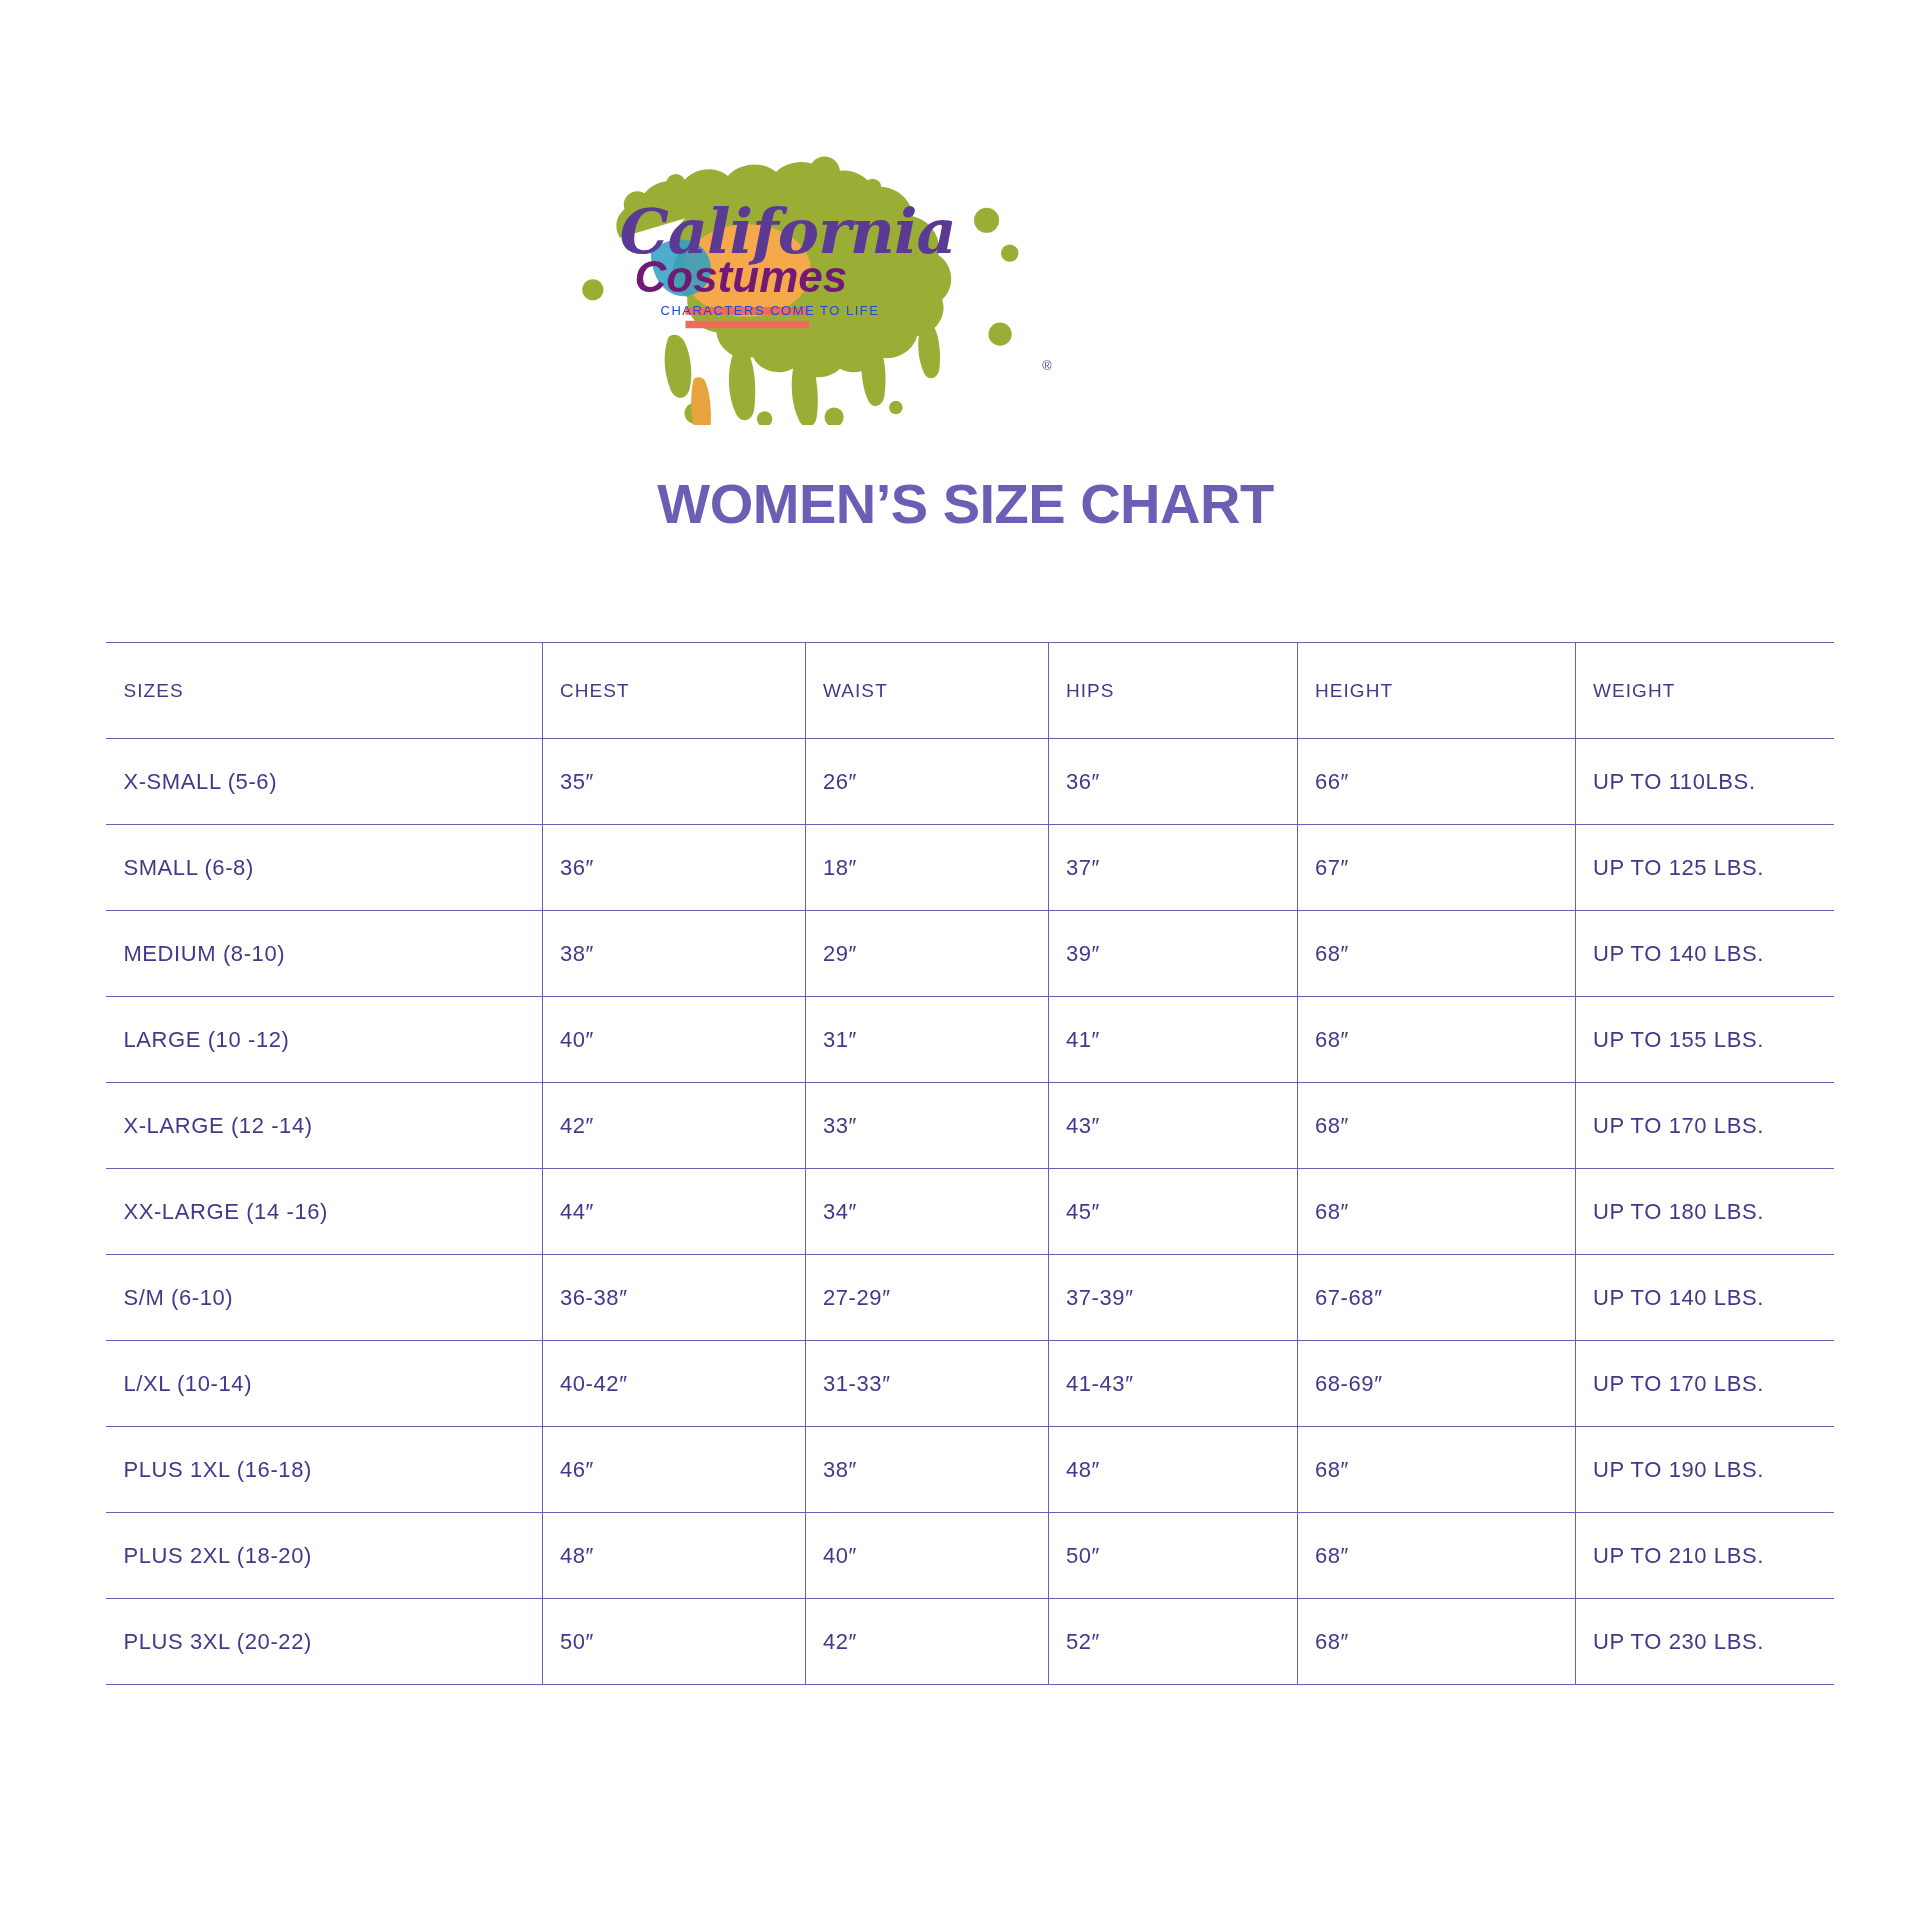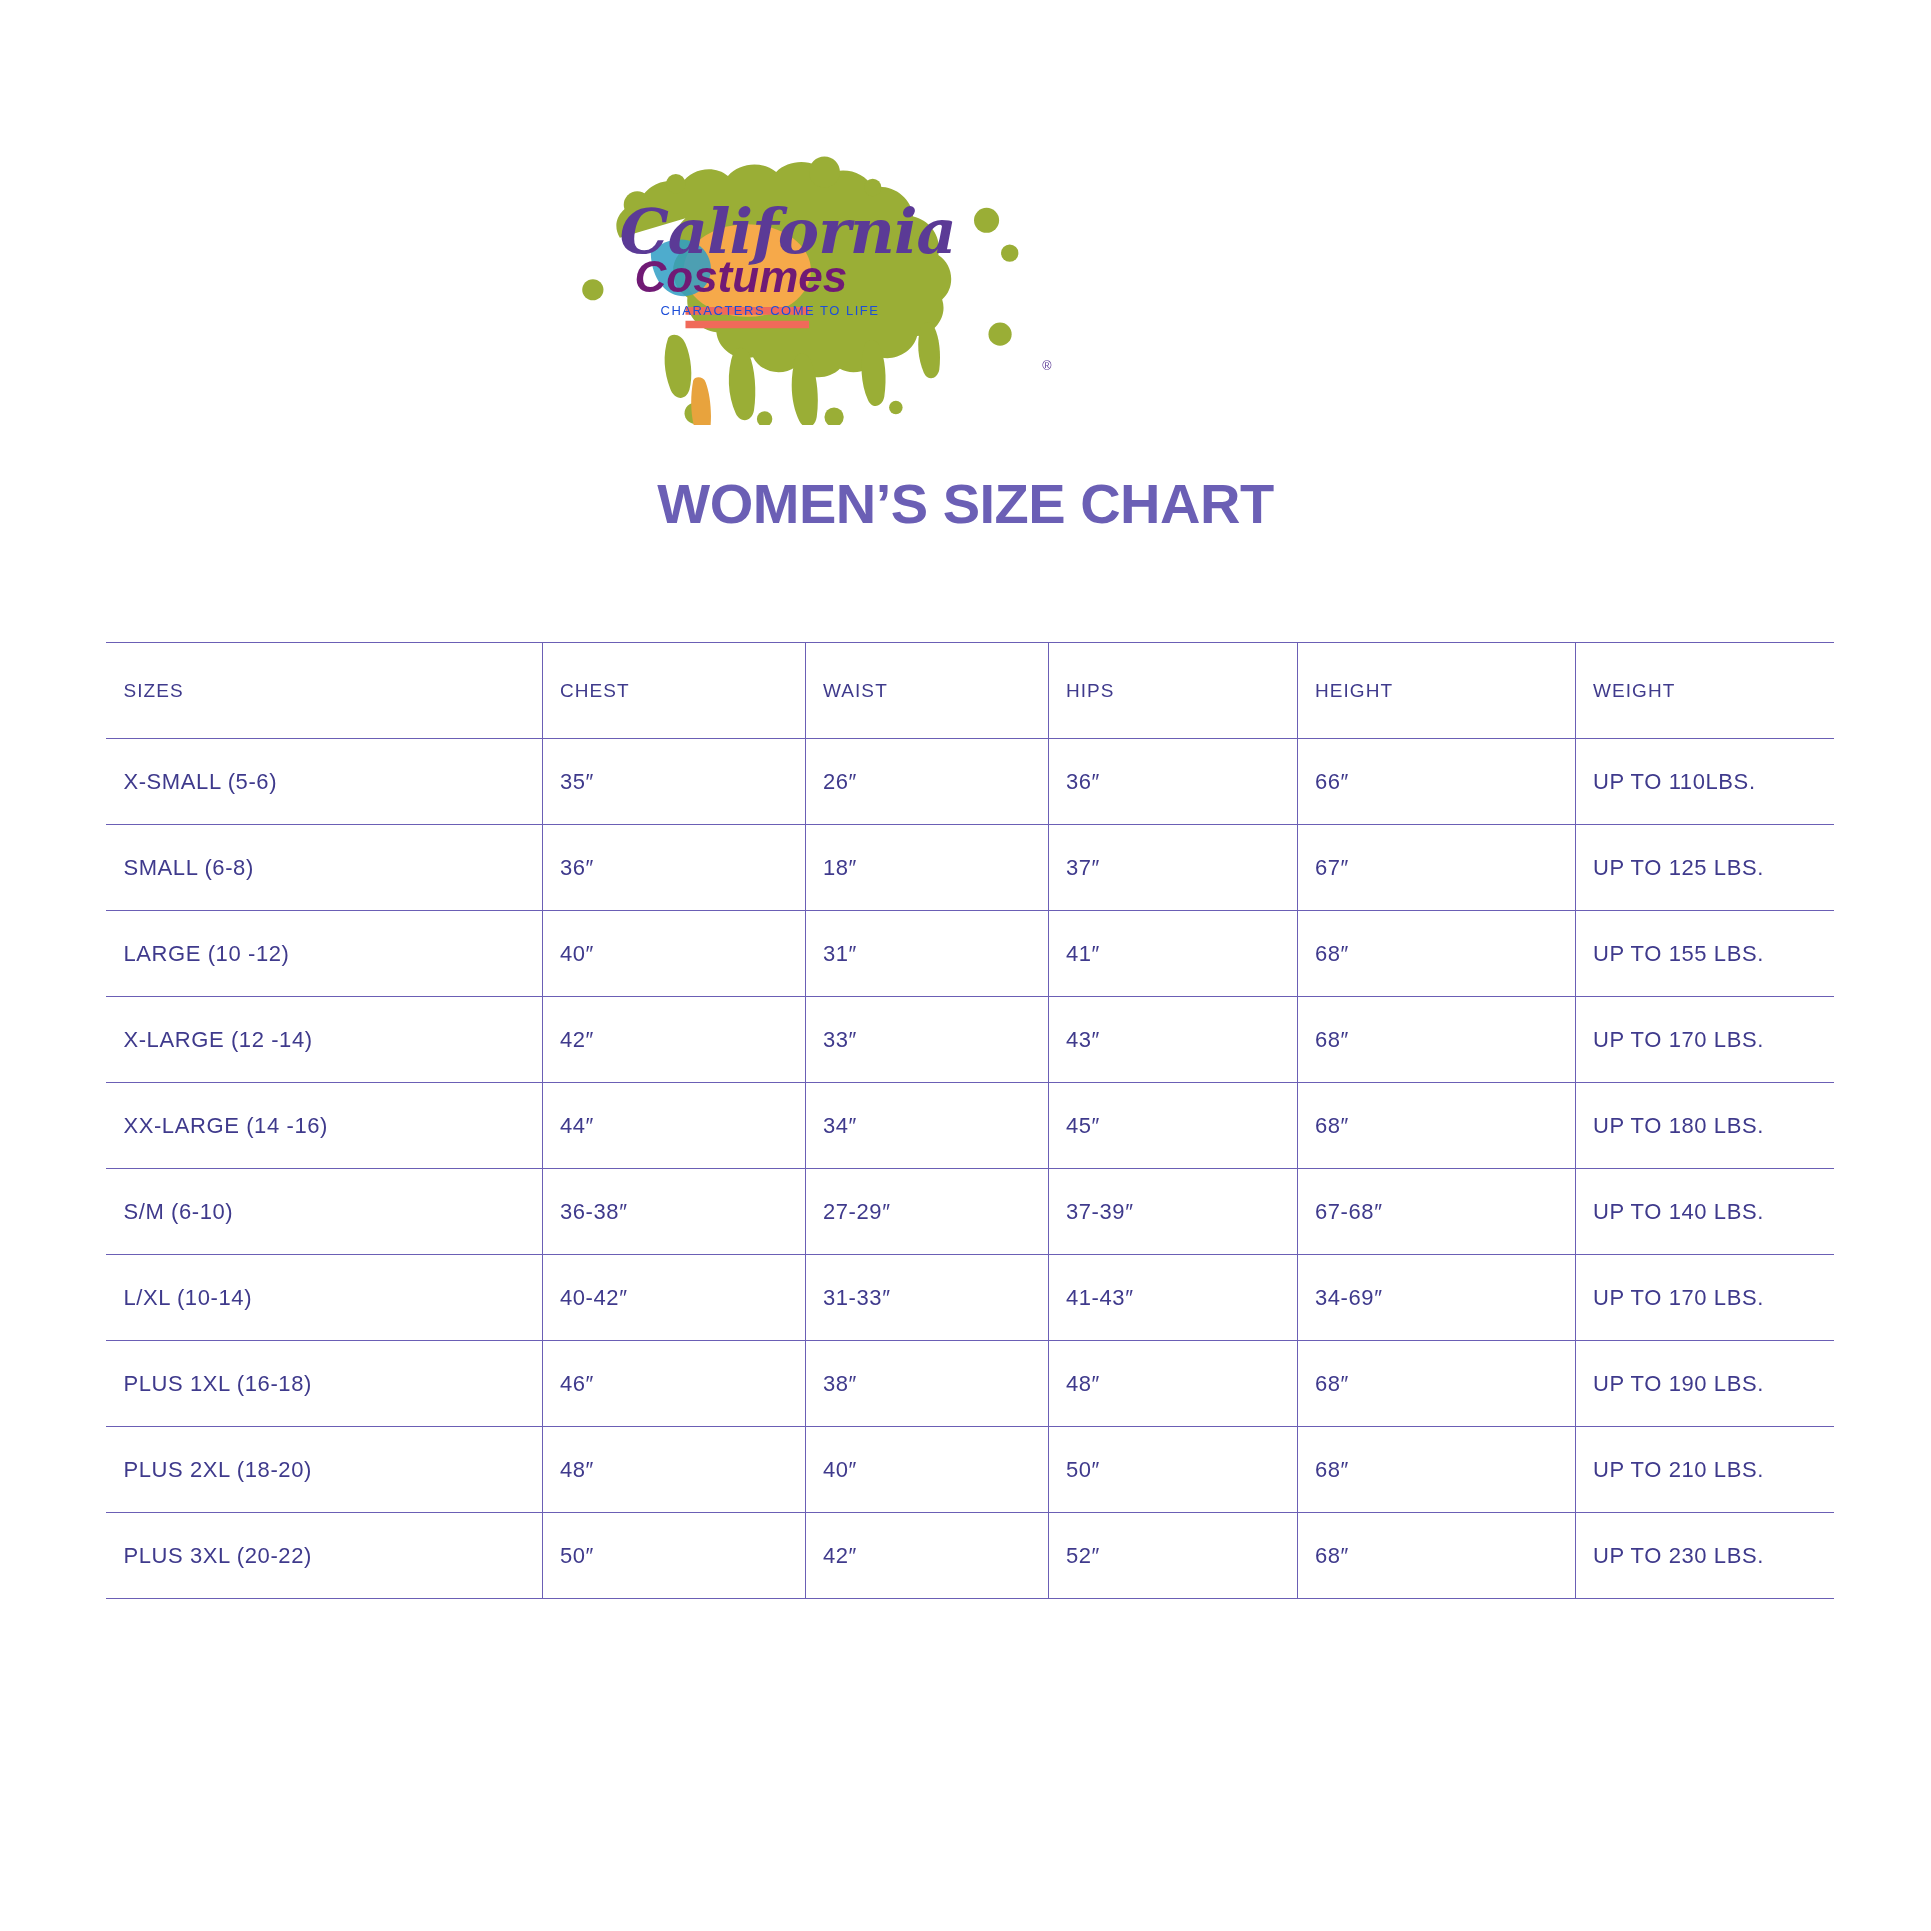--- a/index.html
+++ b/index.html
@@ -228,20 +228,28 @@
         </tr>
         <tr>
           <td class="cell-size">SMALL (6-8)</td>
           <td>36″</td>
           <td>18″</td>
           <td>37″</td>
           <td>67″</td>
           <td>UP TO 125 LBS.</td>
         </tr>
         <tr>
+          <td class="cell-size">MEDIUM (8-10)</td>
+          <td>38″</td>
+          <td>29″</td>
+          <td>39″</td>
+          <td>68″</td>
+          <td>UP TO 140 LBS.</td>
+        </tr>
+        <tr>
           <td class="cell-size">LARGE (10 -12)</td>
           <td>40″</td>
           <td>31″</td>
           <td>41″</td>
           <td>68″</td>
           <td>UP TO 155 LBS.</td>
         </tr>
         <tr>
           <td class="cell-size">X-LARGE (12 -14)</td>
           <td>42″</td>
@@ -264,21 +272,21 @@
           <td>27-29″</td>
           <td>37-39″</td>
           <td>67-68″</td>
           <td>UP TO 140 LBS.</td>
         </tr>
         <tr>
           <td class="cell-size">L/XL (10-14)</td>
           <td>40-42″</td>
           <td>31-33″</td>
           <td>41-43″</td>
-          <td>34-69″</td>
+          <td>68-69″</td>
           <td>UP TO 170 LBS.</td>
         </tr>
         <tr>
           <td class="cell-size">PLUS 1XL (16-18)</td>
           <td>46″</td>
           <td>38″</td>
           <td>48″</td>
           <td>68″</td>
           <td>UP TO 190 LBS.</td>
         </tr>

